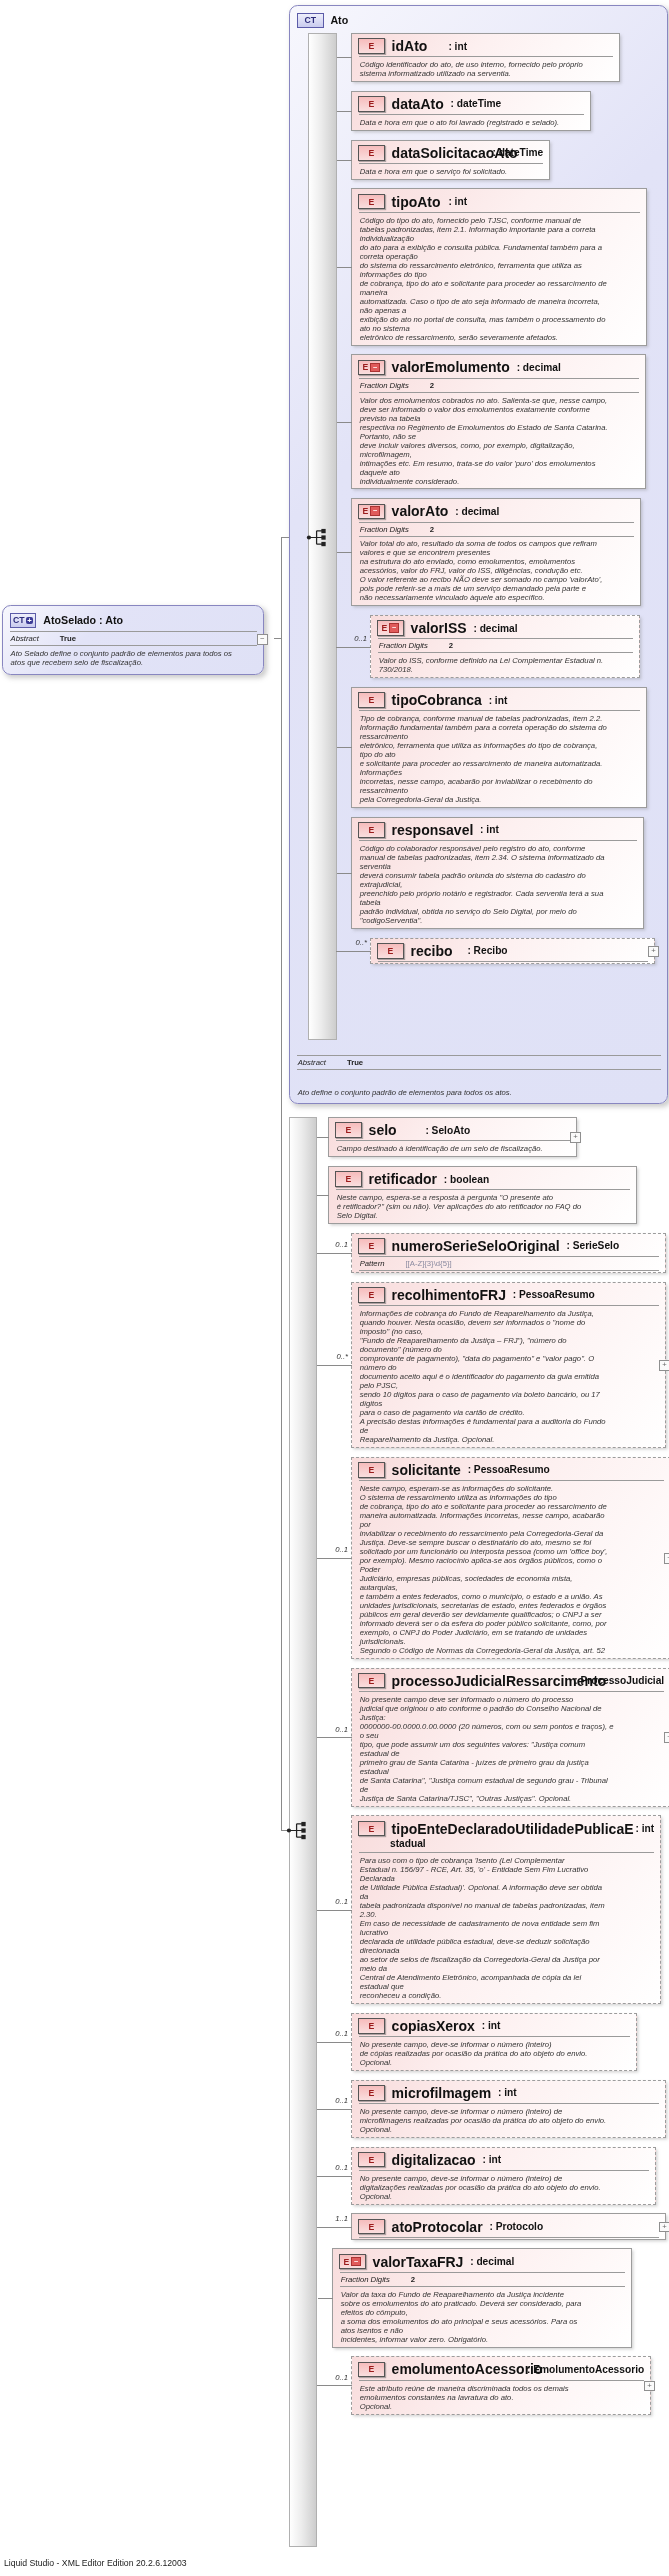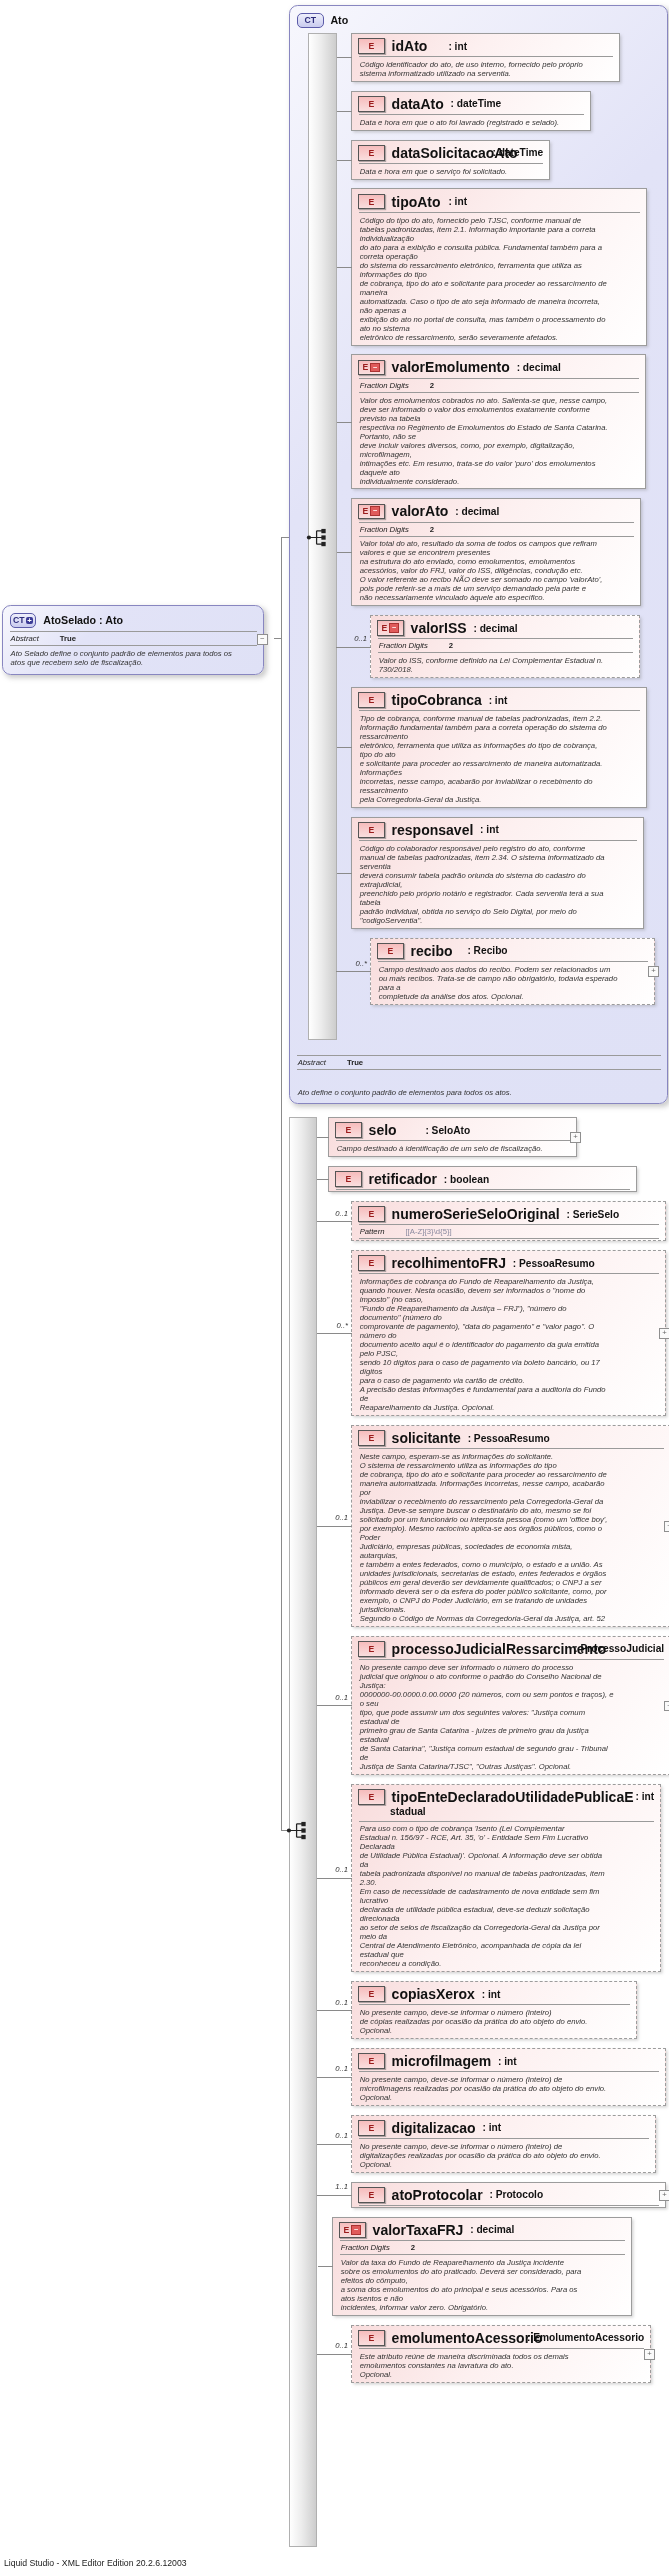--- a/index.html
+++ b/index.html
@@ -8,21 +8,21 @@
   
   .hline,.vline{position:absolute;background:#8a8a8a;}
   .hline{height:1px;}
   .vline{width:1px;}
   
   .ct-box{position:absolute;border:1px solid #8886c0;border-radius:8.7px;
           background:linear-gradient(135deg,#f7f7fd 0%,#e2e3f7 35%,#dfe1f6 100%);
           box-shadow:2.9px 2.9px 4.8px rgba(110,110,110,.35);}
   .ct-header{display:flex;align-items:center;gap:6.8px;padding:4.8px 0 0 6.8px;height:19.4px;}
   .ct-badge{display:inline-flex;align-items:center;justify-content:center;
-            min-width:21px;height:12.6px;padding:0 1.9px;border:1px solid #5b5ba8;border-radius:5px;
+            min-width:21px;height:12.6px;padding:0 1.9px;border:1px solid #5b5ba8;border-radius:0;
             background:linear-gradient(#eeeffb,#c9cbee);color:#2c2c7a;
             font-size:8.7px;font-weight:bold;}
   .ct-plus{display:inline-block;width:7.7px;height:7.7px;margin-left:1px;background:#3c3c96;color:#fff;
            font-size:7.7px;line-height:7.7px;text-align:center;border-radius:1.9px;font-weight:bold;}
   .ct-title{font-size:10.7px;font-weight:bold;color:#111;white-space:nowrap;}
   .rule{border-top:1px solid #9a9a9a;margin:1px 5.8px 1px 6.8px;height:0;}
   .kvrow{display:flex;gap:21px;padding:1px 7.7px;font-size:7.7px;color:#222;}
   .kvrow .k{font-style:italic;}
   .kvrow .v{font-weight:bold;}
   .docline{padding:1.9px 7.7px 2.9px 7.7px;font-size:7.7px;line-height:9px;font-style:italic;
@@ -246,24 +246,20 @@
 "codigoServentia".</div>
         </div>
         <div class="el lvl1 dashed" style="width: 283px;">
           <span class="card-label">0..*</span>
           <div class="el-title">
             <span class="e-badge">E</span>
             <span class="el-name">recibo</span>
             <span class="el-type">: Recibo</span>
           </div>
           <div class="rule"></div>
-          <div class="docline">Campo destinado aos dados do recibo. Podem ser relacionados um
-ou mais recibos. Trata-se de campo não obrigatório, todavia esperado
-para a
-completude da análise dos atos. Opcional.</div>
           <div class="expander">+</div>
         </div>
       </div>
     <div class="ct-footer">
       <div class="rule"></div>
       <div class="kvrow">
         <span class="k">Abstract</span>
         <span class="v">True</span>
       </div>
       <div class="rule"></div>
@@ -284,20 +280,23 @@
           <div class="docline">Campo destinado à identificação de um selo de fiscalização.</div>
           <div class="expander">+</div>
         </div>
         <div class="el b0" style="width: 307px;">
           <div class="el-title">
             <span class="e-badge">E</span>
             <span class="el-name">retificador</span>
             <span class="el-type">: boolean</span>
           </div>
           <div class="rule"></div>
+          <div class="docline">Neste campo, espera-se a resposta à pergunta "O presente ato
+é retificador?" (sim ou não). Ver aplicações do ato retificador no FAQ do
+Selo Digital.</div>
         </div>
         <div class="el b1 dashed" style="width: 313px;">
           <span class="card-label">0..1</span>
           <div class="el-title">
             <span class="e-badge">E</span>
             <span class="el-name">numeroSerieSeloOriginal</span>
             <span class="el-type">: SerieSelo</span>
           </div>
           <div class="rule"></div>
           <div class="kvrow">

